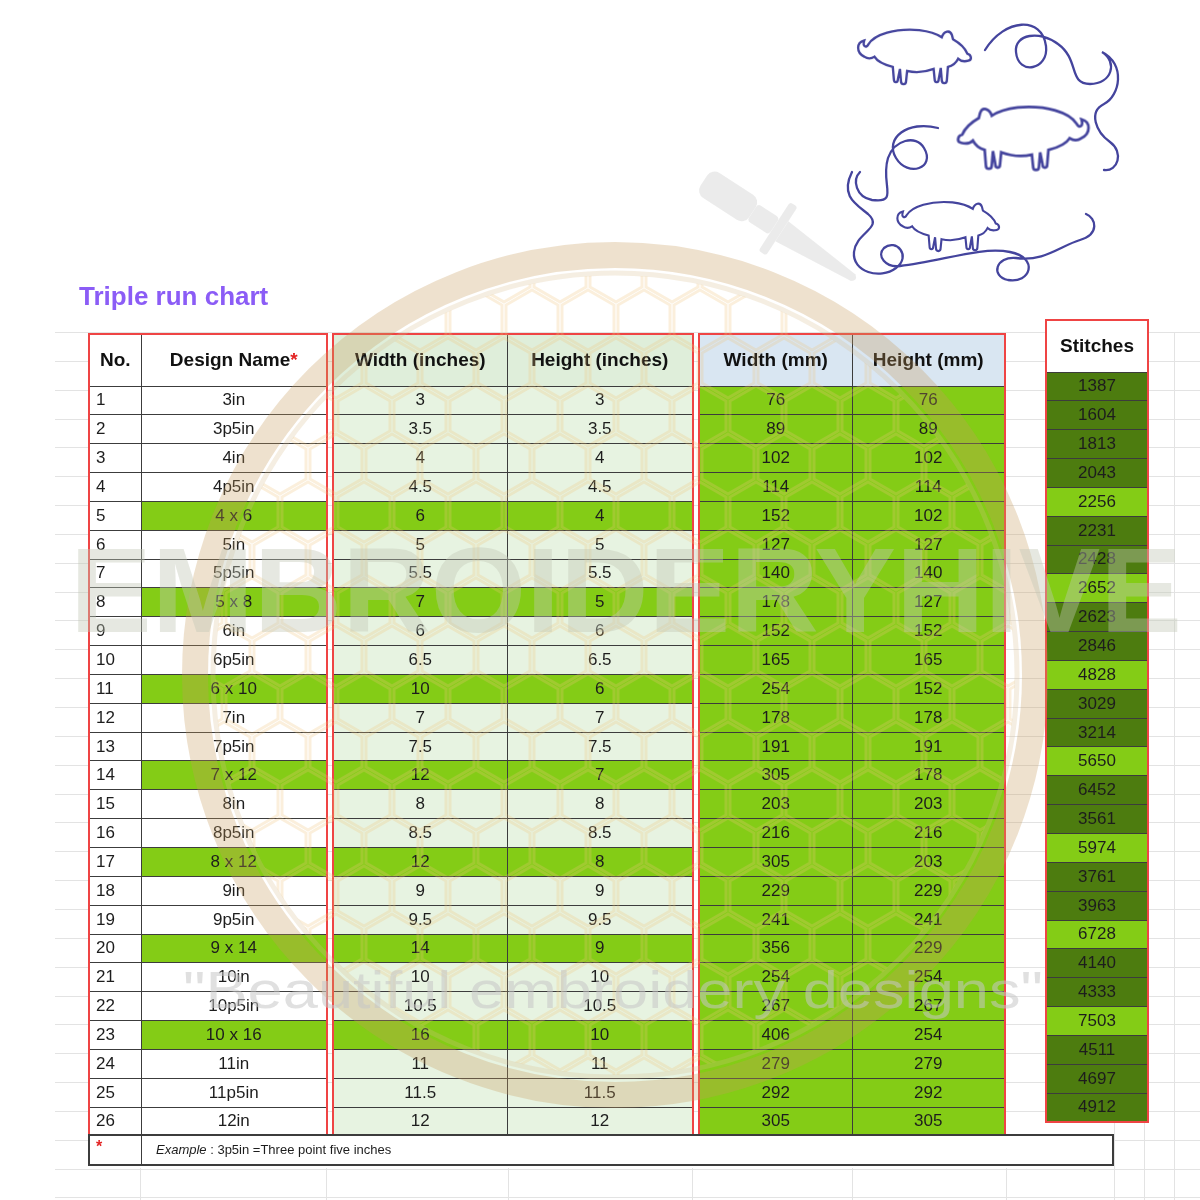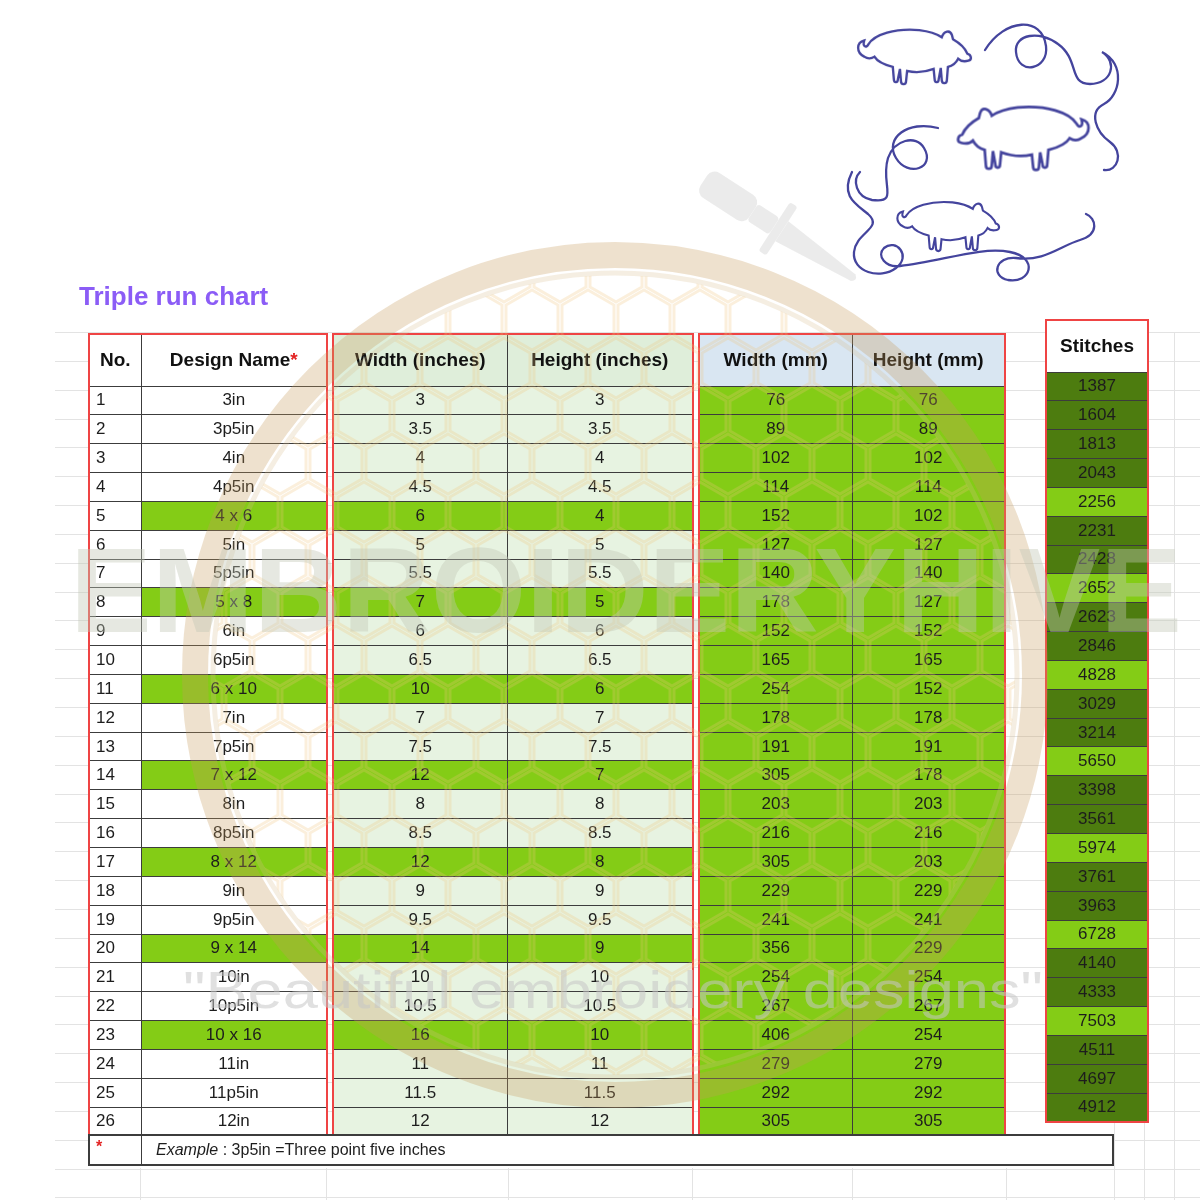--- a/index.html
+++ b/index.html
@@ -49,21 +49,21 @@
 
   .footer-row{
     position:absolute;left:88px;top:1134px;width:1026px;height:32px;z-index:2;
     border:2px solid #3c3c3c;background:#fff;display:flex;box-sizing:border-box;
   }
   .footer-marker{
     width:52px;border-right:1.5px solid #3c3c3c;box-sizing:border-box;
     color:#e32424;font-size:16px;font-weight:bold;padding:2px 0 0 6px;
   }
   .footer-text{
-    flex:1;font-size:16px;color:#1d1d1d;line-height:28px;padding-left:14px;
+    flex:1;font-size:13px;color:#1d1d1d;line-height:28px;padding-left:14px;
   }
   .footer-text .ital{font-style:italic;}
 
   .watermark{position:absolute;left:0;top:0;z-index:5;pointer-events:none;}
 </style>
 </head>
 <body>
 
 <div class="sheet-grid"></div>
 <div class="vline" style="left:140px;top:1168px;height:32px;"></div>
@@ -481,21 +481,21 @@
       <tr>
         <td class="num white">3029</td>
       </tr>
       <tr>
         <td class="num white">3214</td>
       </tr>
       <tr>
         <td class="num hl">5650</td>
       </tr>
       <tr>
-        <td class="num white">3398</td>
+        <td class="num white">6452</td>
       </tr>
       <tr>
         <td class="num white">3561</td>
       </tr>
       <tr>
         <td class="num hl">5974</td>
       </tr>
       <tr>
         <td class="num white">3761</td>
       </tr>

